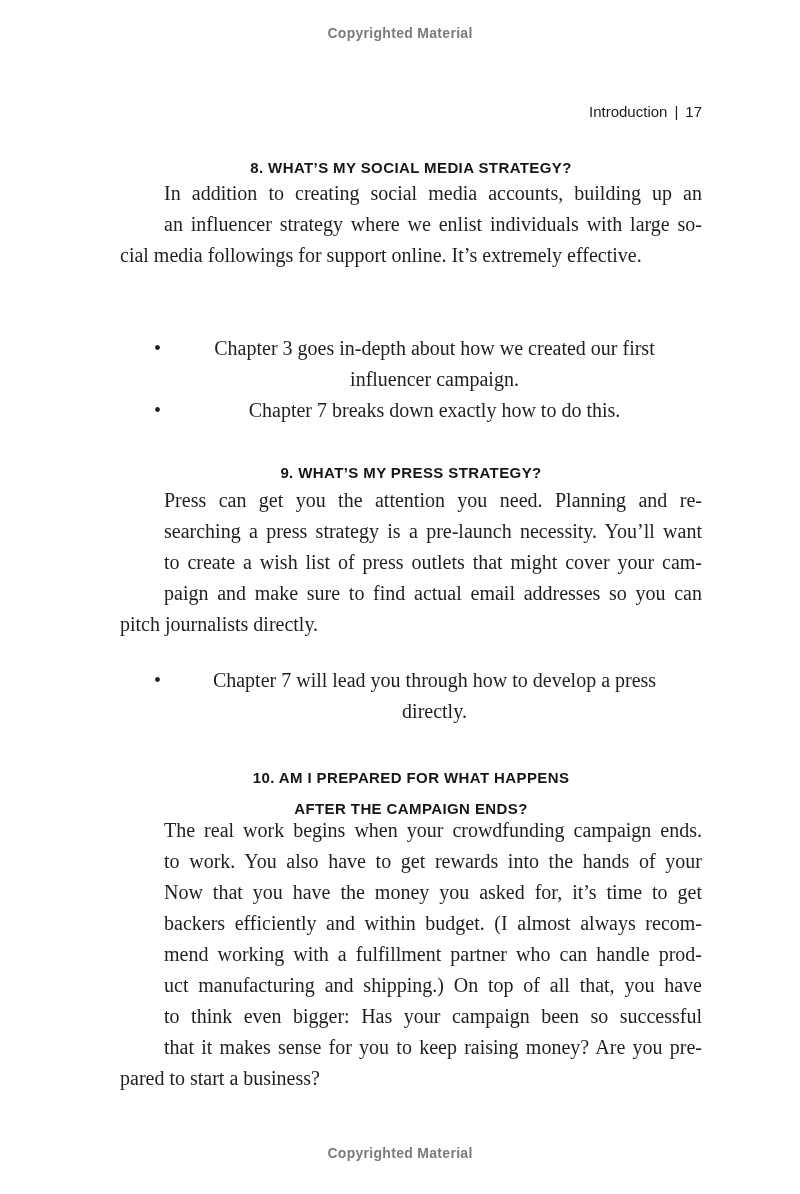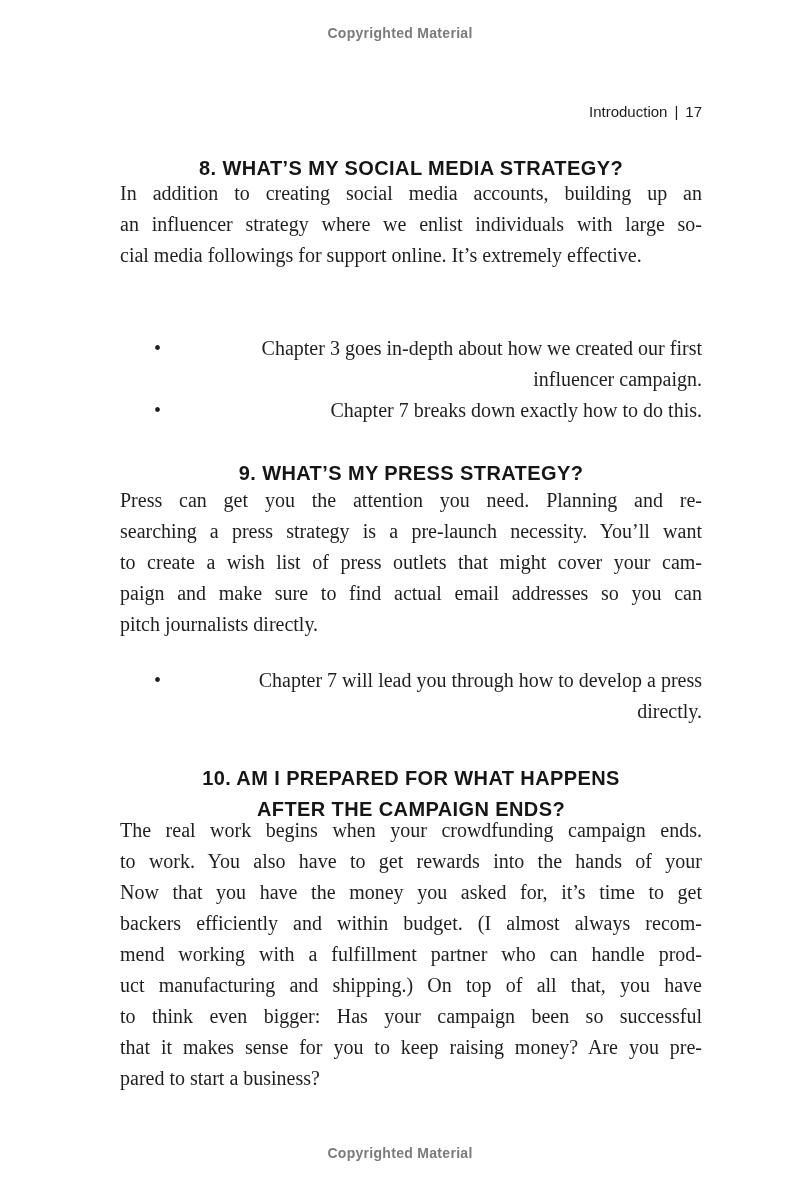--- a/index.html
+++ b/index.html
@@ -39,43 +39,43 @@
     text-align: right;
     font-family: "Liberation Sans", sans-serif;
     font-size: 15px; font-weight: normal;
     color: #1d1d1d;
     line-height: 18px;
   }
   .running-header .sep { margin: 0 7px; color: #1d1d1d; }
 
   .heading {
     font-family: "Liberation Sans", sans-serif;
-    font-size: 20px; font-weight: bold;
+    font-size: 15px; font-weight: bold;
     letter-spacing: 0.4px;
     color: #161616;
     line-height: 20px;
     text-align: center;
   }
   .heading.two-line { line-height: 30px; }
 
   .para, .bullets {
     font-size: 20px;
     color: #1f1f1f;
     line-height: 31px;
   }
   .line { height: 31px; }
-  .para .line.j { text-align: justify; text-align-last: justify; }
+  .para .line.j { text-align: justify; text-align-last: justify; margin-left: 44px; }
   .para .line.last { text-align: left; white-space: nowrap; }
 
   .bullet-item { position: relative; padding-left: 47px; }
   .bullet-marker {
     position: absolute; left: 34px; top: 0;
     line-height: 31px; color: #1f1f1f;
   }
-  .bullets .line { text-align: right; white-space: nowrap; font-family: Liberation Serif, serif; }
+  .bullets .line { text-align: center; white-space: nowrap; font-family: Liberation Serif, serif; }
 
   
   .h8  { top: 158px; }
   .p1  { top: 178px; }
   .ul1 { top: 333px; }
   .h9  { top: 463px; }
   .p2  { top: 485px; }
   .ul2 { top: 665px; }
   .h10 { top: 763px; }
   .p3  { top: 815px; }

